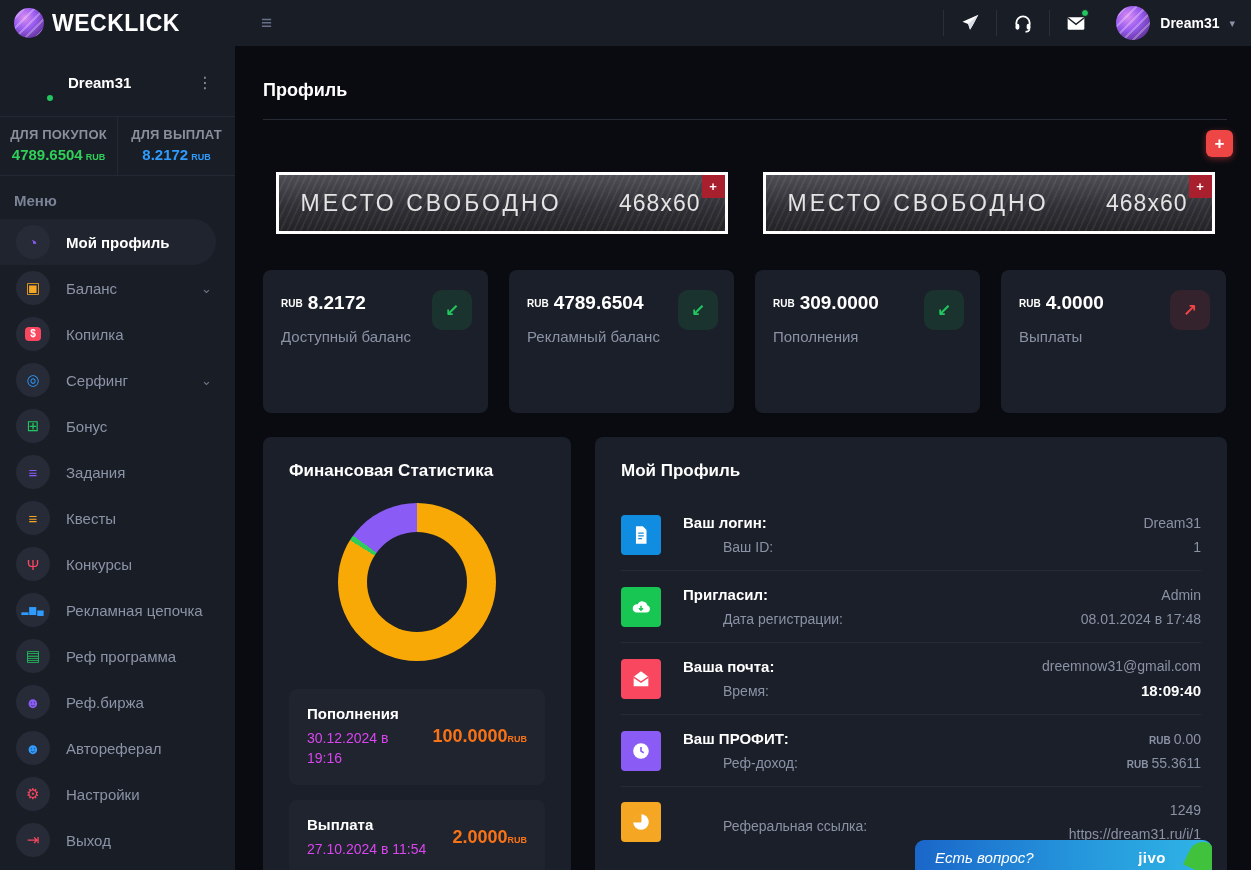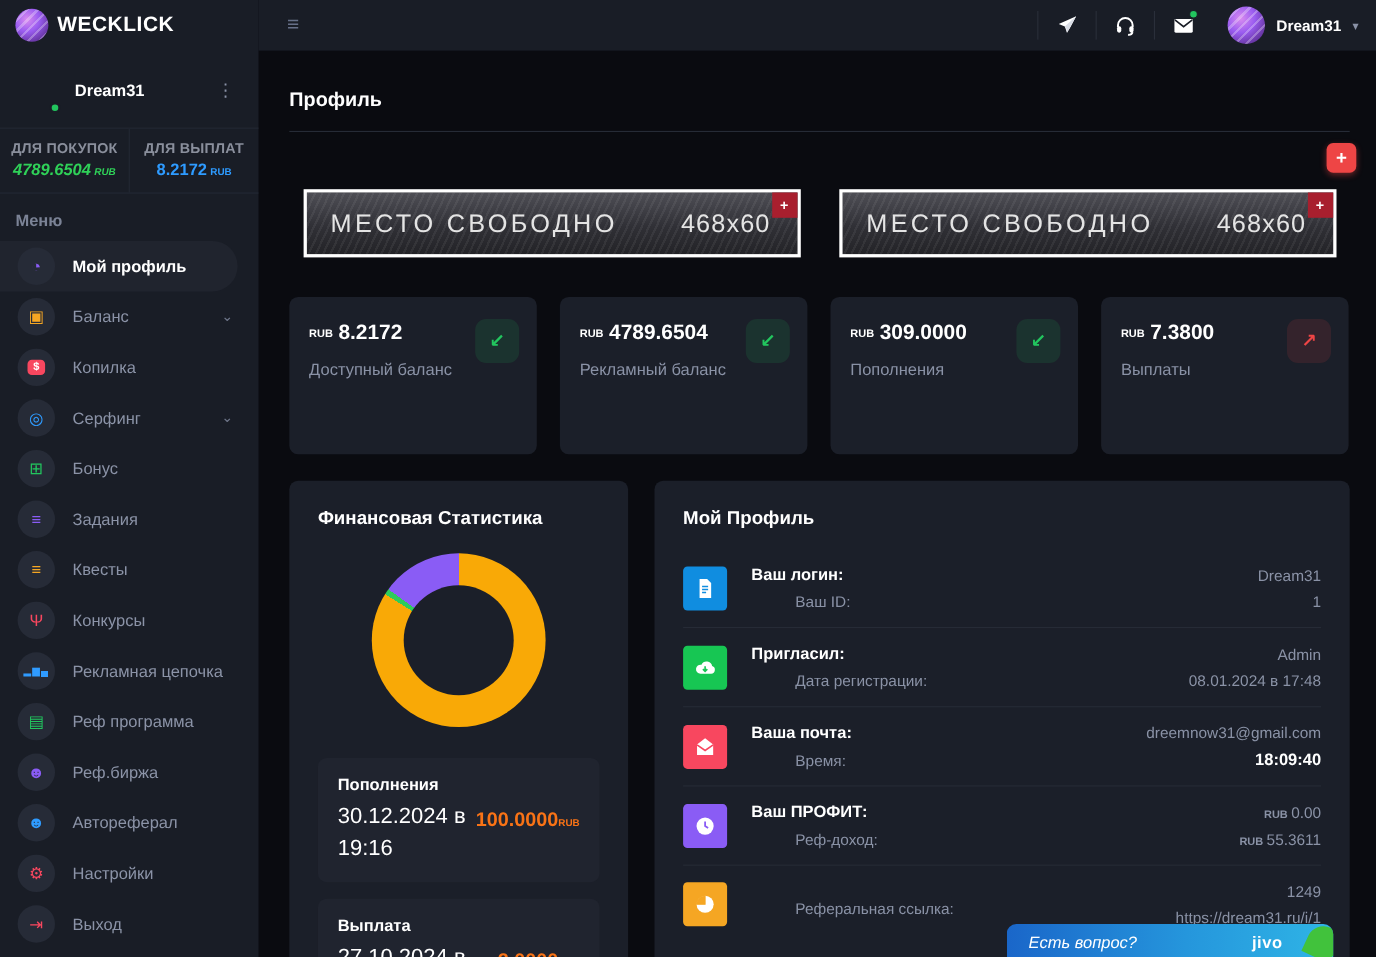--- a/index.html
+++ b/index.html
@@ -10,37 +10,37 @@
   
   .sidebar { width:235px; min-width:235px; background:#191d26; height:870px; position:relative; z-index:5; }
   .logo-row { height:46px; display:flex; align-items:center; gap:8px; padding-left:14px; }
   .sphere { border-radius:50%;
     background: radial-gradient(circle at 35% 32%, #d98cf0 0%, #9a5cf0 40%, #5b2d91 85%);
     position:relative; overflow:hidden; }
   .sphere::after { content:""; position:absolute; inset:0; border-radius:50%;
     background: repeating-linear-gradient(135deg, rgba(255,255,255,.55) 0 2px, transparent 2px 7px);
     opacity:.5; }
   .logo-sphere { width:30px; height:30px; }
-  .logo-text { color:#fff; font-size:19px; font-weight:800; letter-spacing:.5px; }
+  .logo-text { color:#fff; font-size:23px; font-weight:800; letter-spacing:.5px; }
 
   .user-row { display:flex; align-items:center; gap:14px; padding:16px 14px 14px 14px; }
   .user-avatar-wrap { position:relative; width:40px; height:40px; }
   .user-avatar { width:40px; height:40px; }
   .status-dot { position:absolute; right:-1px; bottom:-1px; width:10px; height:10px;
     background:#22c55e; border-radius:50%; border:2px solid #191d26; }
   .user-name { color:#fff; font-size:15px; font-weight:700; flex:1; }
   .dots { color:#8a92a6; font-size:16px; padding:0 8px; cursor:pointer; }
 
   .balances { display:flex; border-top:1px solid #232834; border-bottom:1px solid #232834; }
   .balance-col { flex:1; text-align:center; padding:10px 2px 12px 2px; }
   .balance-col + .balance-col { border-left:1px solid #232834; }
   .balance-label { color:#8a8f9c; font-size:13px; font-weight:800; letter-spacing:.2px; white-space:nowrap; }
   .balance-value { font-size:15px; font-weight:800; margin-top:4px; white-space:nowrap; }
   .balance-value .cur { font-size:9px; font-weight:800; margin-left:3px; }
-  .val-green { color:#2fd158;font-style:italic; }
+  .val-green { color:#2fd158; }
   .val-blue  { color:#2e9bff; }
 
   .menu-title { color:#7b8396; font-size:15px; font-weight:700; padding:16px 0 10px 14px; }
   .menu { list-style:none; }
   .menu-item { display:flex; align-items:center; gap:16px; height:46px; padding-left:16px;
     margin-right:19px; color:#8b93a7; font-size:15px; cursor:pointer; }
   .menu-item.active { background:#20242e; border-radius:0 26px 26px 0; color:#fff; font-weight:700; }
   .mi-icon { width:34px; height:34px; min-width:34px; border-radius:50%; background:#262b37;
     display:flex; align-items:center; justify-content:center; font-size:15px; }
   .mi-icon .bars { font-size:9px; letter-spacing:1px; font-weight:700; }
@@ -94,21 +94,21 @@
 
   .bottom { display:flex; gap:24px; margin-top:24px; align-items:flex-start; }
   .fin-card { width:308px; height:640px; background:#1b1f29; border-radius:8px; padding:24px 26px; }
   .card-title { color:#fff; font-size:17px; font-weight:800; }
   .donut { width:158px; height:158px; border-radius:50%; margin:22px auto 28px auto; position:relative; }
   .donut::after { content:""; position:absolute; inset:29px; border-radius:50%; background:#1b1f29; }
   .txn { background:#20242f; border-radius:8px; padding:16px 18px; display:flex; align-items:center;
     justify-content:space-between; margin-bottom:15px; }
   .txn-left { max-width:120px; }
   .txn-name { color:#fff; font-size:15px; font-weight:800; }
-  .txn-date { color:#ffffff; font-size:20px; margin-top:6px; line-height:1.45; }
+  .txn-date { color:#d946ef; font-size:14px; margin-top:6px; line-height:1.45; }
   .txn-amount { color:#f97316; font-size:18px; font-weight:800; white-space:nowrap; }
   .txn-amount .cur { font-size:9px; font-weight:800; }
 
   .profile-card { flex:1; height:640px; background:#1b1f29; border-radius:8px; padding:24px 26px; }
   .p-rows { margin-top:18px; }
   .p-row { display:flex; align-items:center; gap:22px; padding:15px 0; }
   .p-row + .p-row { border-top:1px solid #262b36; }
   .p-icon { width:40px; height:40px; min-width:40px; border-radius:4px; display:flex; align-items:center; justify-content:center; }
   .p-icon svg { width:22px; height:22px; }
   .p-labels { flex:1; }
@@ -320,21 +320,21 @@
           <div class="stat-value"><span class="cur">RUB</span><span>4789.6504</span></div>
           <div class="stat-label">Рекламный баланс</div>
           <div class="stat-arrow arrow-in">↙</div>
         </div>
         <div class="stat-card">
           <div class="stat-value"><span class="cur">RUB</span><span>309.0000</span></div>
           <div class="stat-label">Пополнения</div>
           <div class="stat-arrow arrow-in">↙</div>
         </div>
         <div class="stat-card">
-          <div class="stat-value"><span class="cur">RUB</span><span>7.3800</span></div>
+          <div class="stat-value"><span class="cur">RUB</span><span>4.0000</span></div>
           <div class="stat-label">Выплаты</div>
           <div class="stat-arrow arrow-out">↗</div>
         </div>
       </div>
 
       <div class="bottom">
         <div class="fin-card">
           <div class="card-title">Финансовая Статистика</div>
           <div class="donut" style="background: conic-gradient(rgb(249, 169, 6) 0%, rgb(249, 169, 6) 83.8851%, rgb(46, 204, 91) 83.8851%, rgb(46, 204, 91) 84.971%, rgb(138, 92, 245) 84.971%, rgb(138, 92, 245) 100%);"></div>
           <div class="txn">

